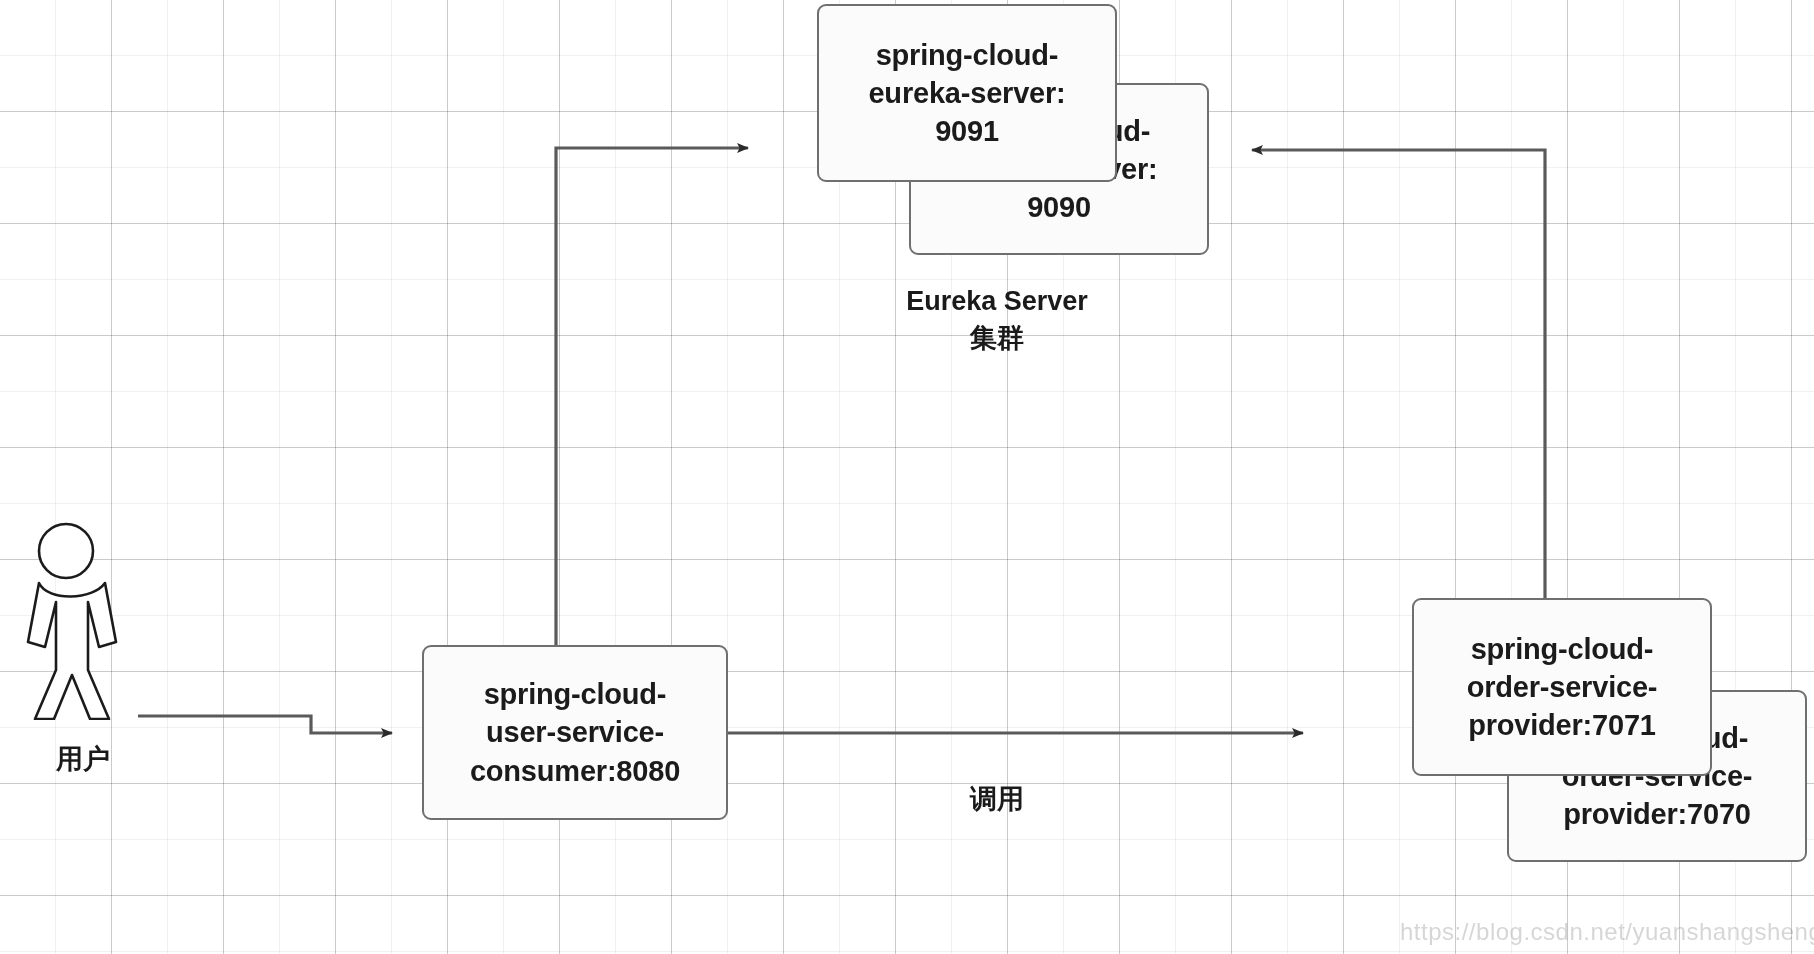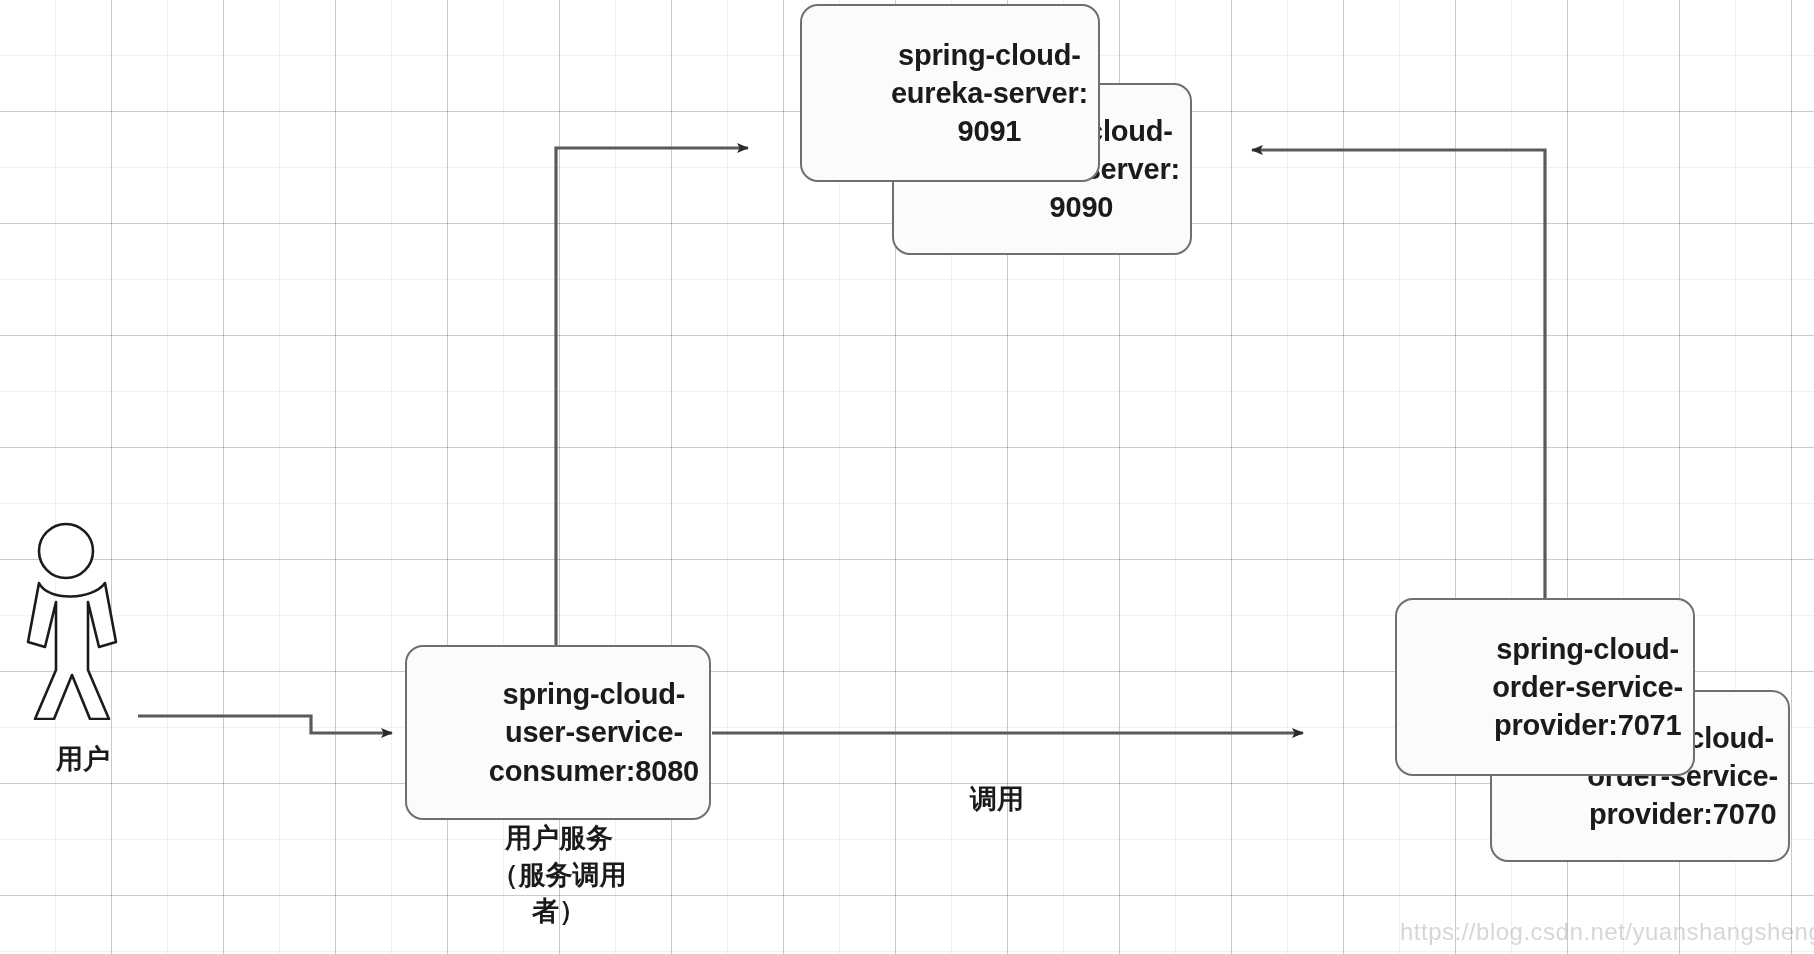--- a/index.html
+++ b/index.html
@@ -30,28 +30,29 @@
     left:0; top:0;
     width:1814px;
     height:954px;
     pointer-events:none;
   }
   .node{
     position:absolute;
     box-sizing:border-box;
     background:#fbfbfb;
     border:2.2px solid #6f6f6f;
-    border-radius:18px;
+    border-radius:9px;
     display:flex;
     align-items:center;
-    justify-content:flex-end;
+    justify-content:center;
     text-align:center;
     color:#1b1b1b;
     font-weight:bold;
     letter-spacing:-0.2px;
+    margin-left:17px;
   }
   .node .txt{
     line-height:1.32;
     padding:0 10px;
     white-space:pre-line;
   }
   .node.behind{ z-index:1; }
   .node.front{ z-index:3; }
   .caption{
     position:absolute;
@@ -119,29 +120,28 @@
 eureka-server:
 9090</span>
   </div>
 
   <div class="node front" style="left:800px; top:4px; width:300px; height:178px; font-size:29px;">
     <span class="txt">spring-cloud-
 eureka-server:
 9091</span>
   </div>
 
+  <div class="caption" style="left:862px; top:283px; width:270px; font-size:27px;">Eureka Server
+集群</div>
 
   <div class="node front" style="left:405px; top:645px; width:306px; height:175px; font-size:29px;">
     <span class="txt">spring-cloud-
 user-service-
 consumer:8080</span>
   </div>
-  <div class="caption" style="left:448px; top:820px; width:222px; font-size:27px;">用户服务
-（服务调用
-者）</div>
 
   <div class="node behind" style="left:1490px; top:690px; width:300px; height:172px; font-size:29px;">
     <span class="txt">spring-cloud-
 order-service-
 provider:7070</span>
   </div>
 
   <div class="node front" style="left:1395px; top:598px; width:300px; height:178px; font-size:29px;">
     <span class="txt">spring-cloud-
 order-service-

